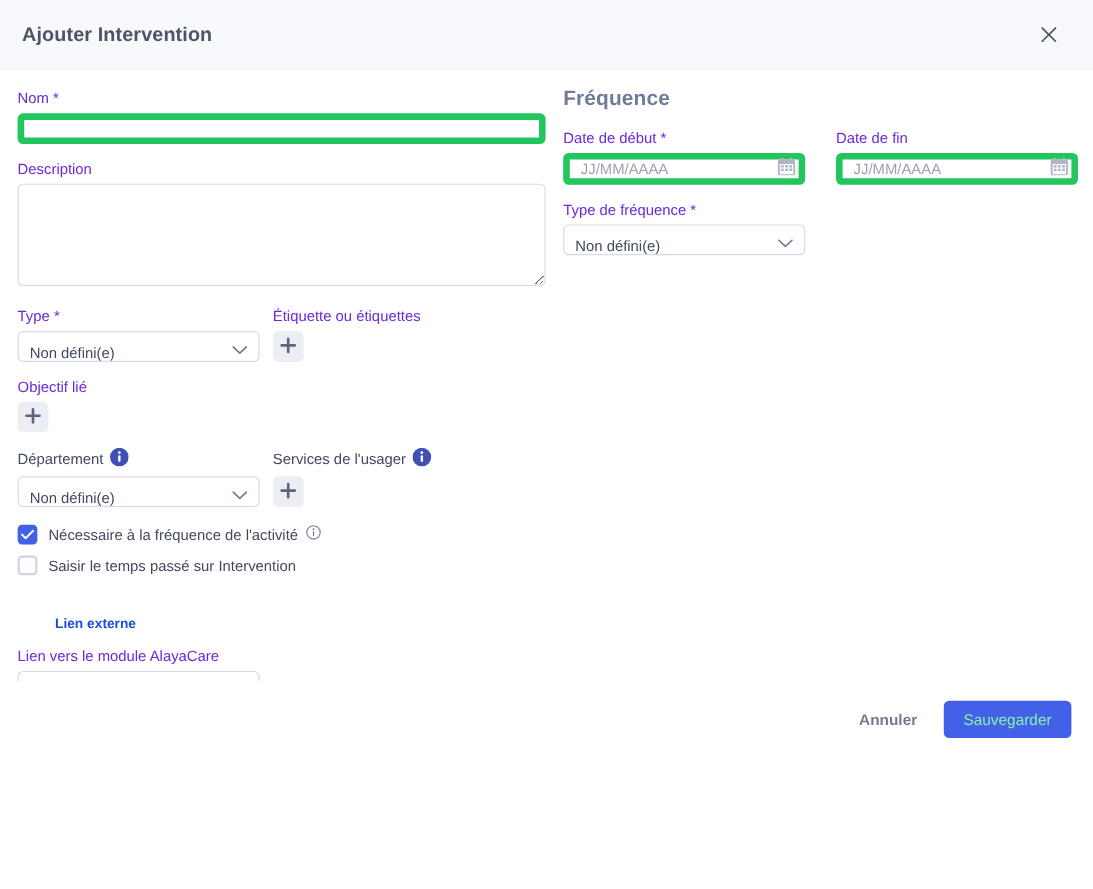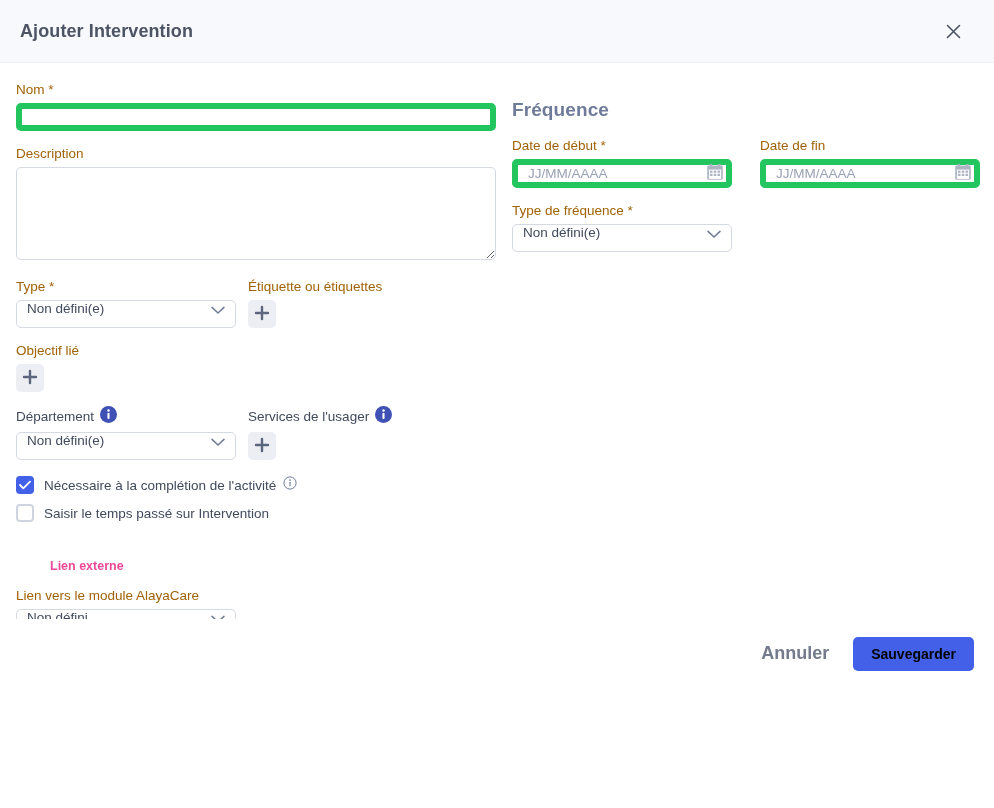--- a/index.html
+++ b/index.html
@@ -50,37 +50,37 @@
     padding: 20px 0 0 0;
     height: 676px;
   }
   .col-left {
     position: absolute;
     left: 16px; top: 18px;
     width: 480px;
   }
   .col-right {
     position: absolute;
-    left: 512px; top: 36px;
+    left: 512px; top: 16px;
     width: 468px;
   }
 
   .section-title {
     font-size: 19px;
     font-weight: bold;
     color: #6f7c99;
     margin: 0 0 16px 0;
     letter-spacing: .1px;
   }
 
   .field { margin-bottom: 14px; }
   .field-label {
     display: block;
     font-size: 13.5px;
-    color: #a16207;
+    color: #6d28d9;
     margin-bottom: 5px;
     line-height: 17px;
   }
 
   .text-input {
     width: 100%;
     height: 28px;
     border: 6px solid #22c55e;
     border-radius: 5px;
     background: #fff;
@@ -108,21 +108,21 @@
 
   
   .select {
     position: relative;
     width: 220px;
     height: 28px;
     border: 1px solid #d5d9e2;
     border-radius: 5px;
     background: #fff;
     display: flex;
-    align-items: flex-start;
+    align-items: flex-end;
     padding: 0 10px;
     cursor: pointer;
   }
   .select .sel-value {
     font-size: 13.5px;
     color: #414a5c;
     flex: 1 1 auto;
     white-space: nowrap;
     overflow: hidden;
   }
@@ -208,21 +208,21 @@
   }
   .check-label {
     font-size: 13.5px;
     color: #414a5c;
   }
 
   
   .ext-legend {
     font-size: 12.5px;
     font-weight: bold;
-    color: #ec4899;
+    color: #1d4ed8;
     margin: 0 0 3px 2px;
     padding-left: 32px;
   }
   .ext-box {
     border: 1px solid #d5d9e2;
     border-radius: 6px;
     padding: 10px 12px 12px 12px;
     display: flex;
     gap: 30px;
   }
@@ -238,33 +238,33 @@
     display: flex;
     align-items: center;
     justify-content: flex-end;
     padding-right: 20px;
     background: #fff;
   }
   .btn-cancel {
     background: transparent;
     border: none;
     color: #737b8c;
-    font-size: 18px;
+    font-size: 14px;
     font-weight: bold;
     padding: 8px 14px;
     cursor: pointer;
     font-family: "Liberation Sans", sans-serif;
     margin-right: 10px;
   }
   .btn-save {
     background: #4361e8;
     border: none;
-    color: #000000;
+    color: #86efac;
     font-size: 14px;
-    font-weight: bold;
+    font-weight: normal;
     padding: 0 18px;
     height: 34px;
     border-radius: 5px;
     cursor: pointer;
     font-family: "Liberation Sans", sans-serif;
   }
 </style>
 </head>
 <body>
 
@@ -371,21 +371,21 @@
           </button>
         </div>
       </div>
 
       <div class="check-row">
         <span class="cbox checked">
           <svg width="12" height="10" viewBox="0 0 12 10">
               <path d="M1 5 L4.3 8.3 L11 1.6" stroke="#ffffff" stroke-width="1.8" fill="none" stroke-linecap="round" stroke-linejoin="round"></path>
             </svg>
         </span>
-        <span class="check-label">Nécessaire à la complétion de l'activité</span>
+        <span class="check-label">Nécessaire à la fréquence de l'activité</span>
         <span class="info-outline">
           <svg width="14" height="14" viewBox="0 0 14 14">
             <circle cx="7" cy="7" r="6.1" fill="none" stroke="#6f7c99" stroke-width="1"></circle>
             <circle cx="7" cy="4.1" r="0.85" fill="#6f7c99"></circle>
             <rect x="6.45" y="5.8" width="1.1" height="4.5" rx="0.5" fill="#6f7c99"></rect>
           </svg>
         </span>
       </div>
 
       <div class="check-row" style="margin-bottom:0;text-align:center;">

